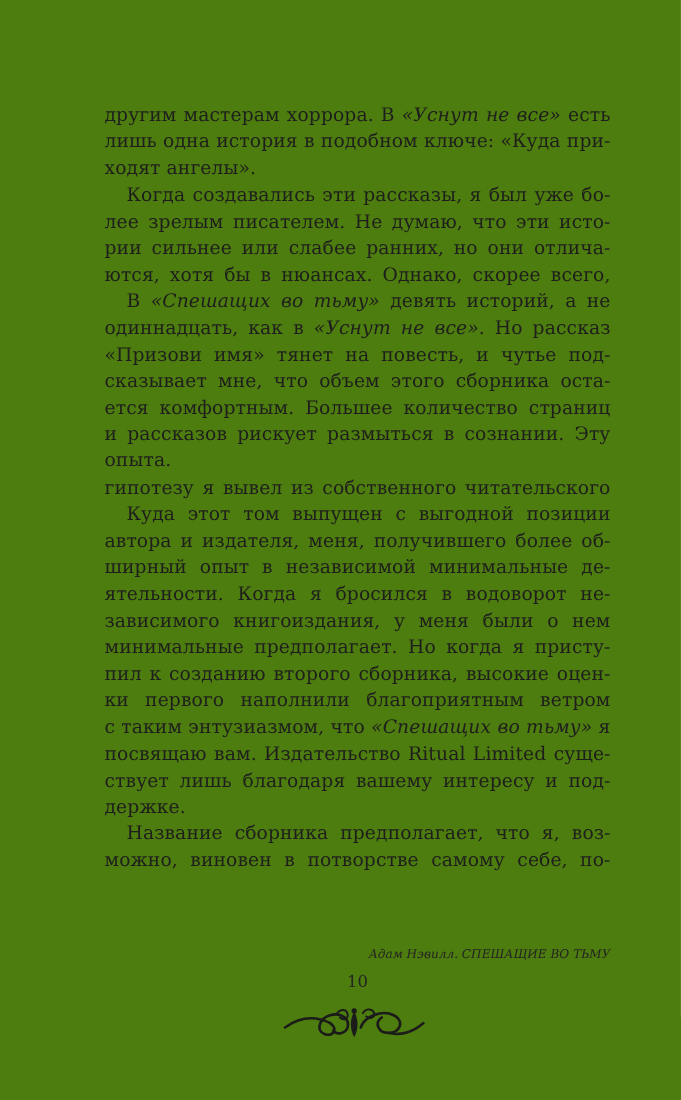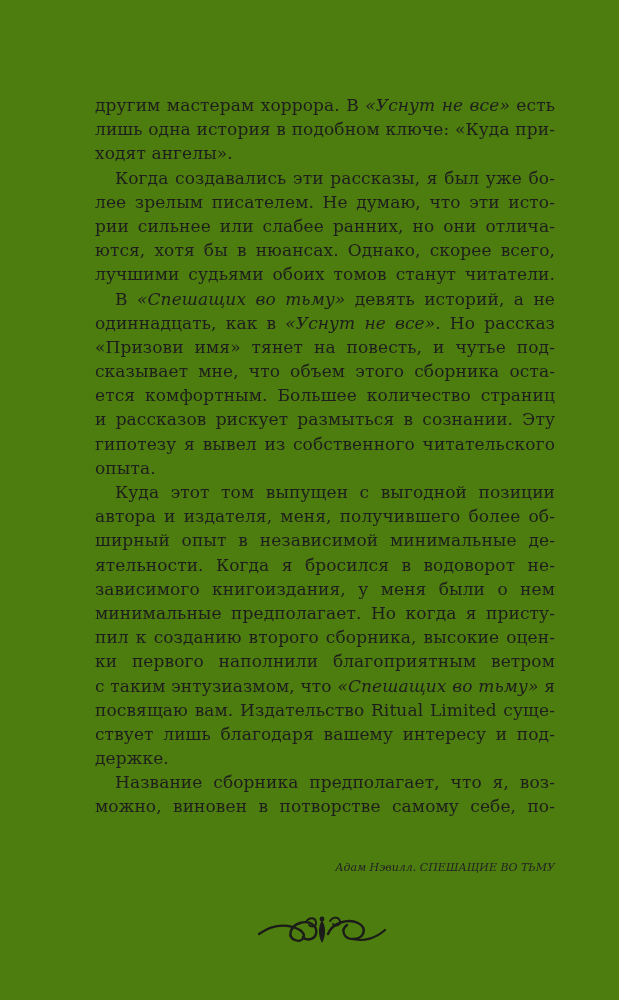--- a/index.html
+++ b/index.html
@@ -65,47 +65,47 @@
 <div class="page">
 
   <div class="text-block" id="body-text">
       <div class="line">другим мастерам хоррора. В <em>«Уснут не все»</em> есть</div>
       <div class="line">лишь одна история в подобном ключе: «Куда при-</div>
       <div class="line endline">ходят ангелы».</div>
       <div class="line indent">Когда создавались эти рассказы, я был уже бо-</div>
       <div class="line">лее зрелым писателем. Не думаю, что эти исто-</div>
       <div class="line">рии сильнее или слабее ранних, но они отлича-</div>
       <div class="line">ются, хотя бы в нюансах. Однако, скорее всего,</div>
-      <div class="line">лучшими судьями обоих томов станут читатели.</div>
       <div class="line indent">В <em>«Спешащих во тьму»</em> девять историй, а не</div>
       <div class="line">одиннадцать, как в <em>«Уснут не все»</em>. Но рассказ</div>
       <div class="line">«Призови имя» тянет на повесть, и чутье под-</div>
       <div class="line">сказывает мне, что объем этого сборника оста-</div>
       <div class="line">ется комфортным. Большее количество страниц</div>
       <div class="line">и рассказов рискует размыться в сознании. Эту</div>
+      <div class="line endline">опыта.</div>
       <div class="line">гипотезу я вывел из собственного читательского</div>
-      <div class="line endline">опыта.</div>
       <div class="line indent">Куда этот том выпущен с выгодной позиции</div>
       <div class="line">автора и издателя, меня, получившего более об-</div>
       <div class="line">ширный опыт в независимой минимальные де-</div>
       <div class="line">ятельности. Когда я бросился в водоворот не-</div>
       <div class="line">зависимого книгоиздания, у меня были о нем</div>
       <div class="line">минимальные предполагает. Но когда я присту-</div>
       <div class="line">пил к созданию второго сборника, высокие оцен-</div>
       <div class="line">ки первого наполнили благоприятным ветром</div>
       <div class="line">с таким энтузиазмом, что <em>«Спешащих во тьму»</em> я</div>
       <div class="line">посвящаю вам. Издательство Ritual Limited суще-</div>
       <div class="line">ствует лишь благодаря вашему интересу и под-</div>
       <div class="line endline">держке.</div>
       <div class="line indent">Название сборника предполагает, что я, воз-</div>
       <div class="line">можно, виновен в потворстве самому себе, по-</div>
     </div>
 
   <div class="footer-title">Адам Нэвилл. СПЕШАЩИЕ ВО ТЬМУ</div>
 
+  <div class="page-number">10</div>
 
   <div class="ornament">
     <svg viewBox="0 0 132 40" xmlns="http://www.w3.org/2000/svg" fill="none" stroke="#1b1b19" stroke-linecap="round">
 
       <path d="M3 26 C16 17, 30 15, 44 22" stroke-width="2.2"></path>
 
       <path d="M44 22 C52 28, 46 35, 39 32 C31 29, 34 18, 44 15 C54 12, 62 18, 60 26 C58 32, 50 33, 47 29" stroke-width="2.4"></path>
 
       <path d="M50 14 C53 9, 59 9, 60 14 C61 18, 56 20, 53 17" stroke-width="1.8"></path>
 

